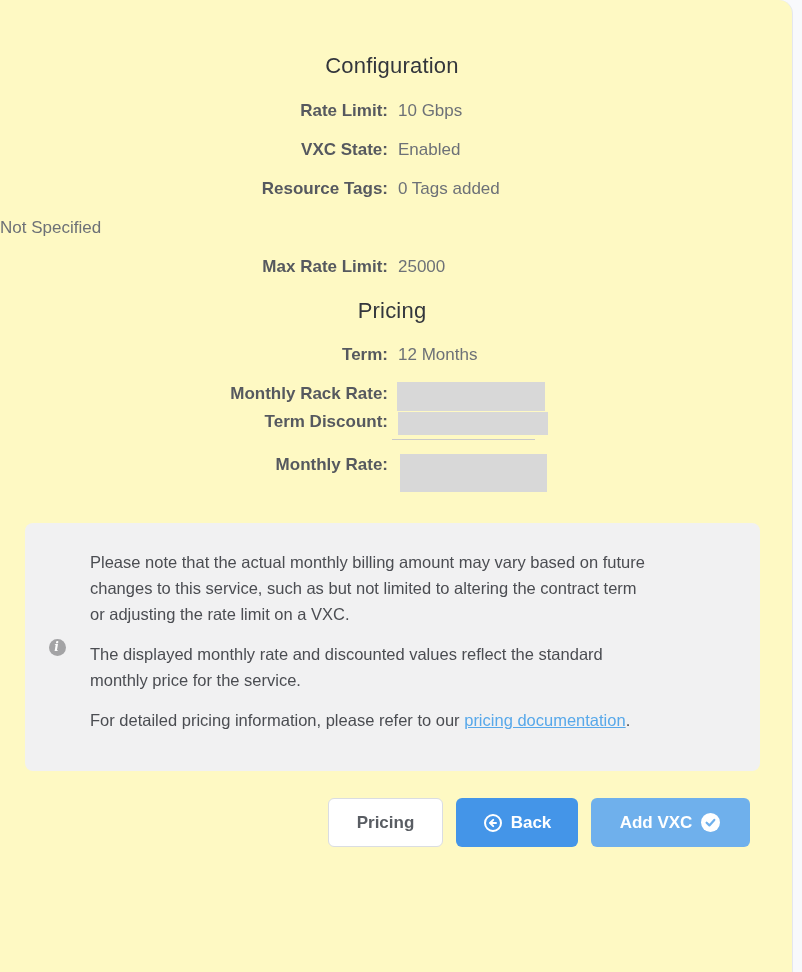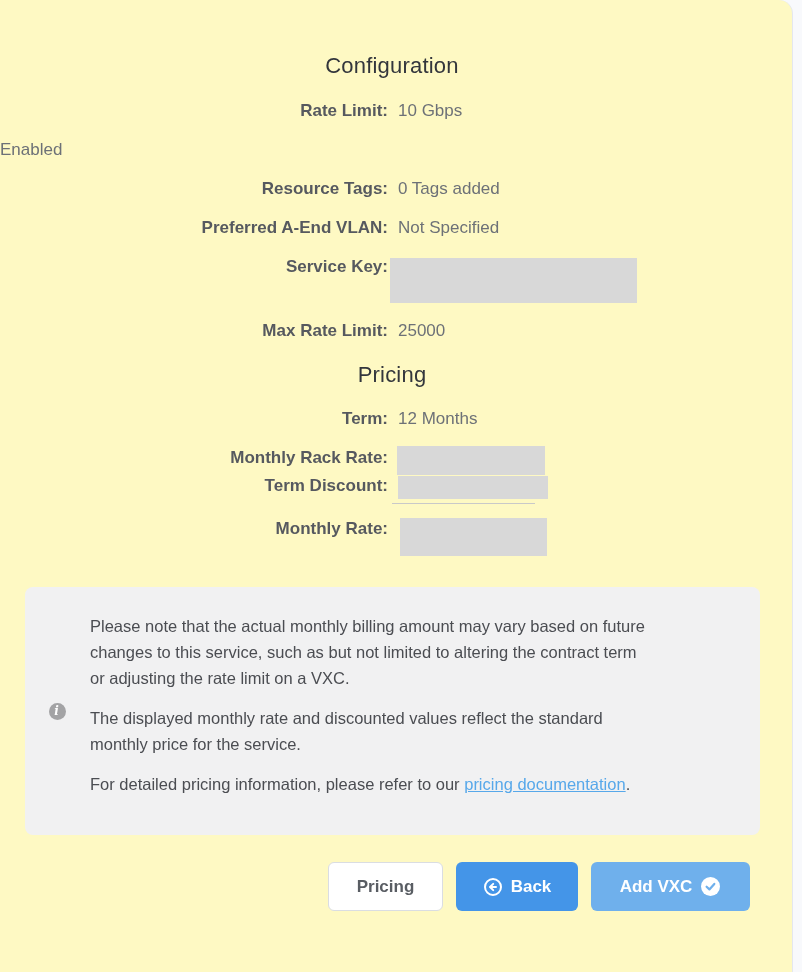--- a/index.html
+++ b/index.html
@@ -95,35 +95,29 @@
     <div class="content">
 
       <div class="section-title title-config">Configuration</div>
 
       <div class="rows-config">
         <div class="row">
           <div class="lbl">Rate Limit:</div>
           <div class="val">10 Gbps</div>
         </div>
         <div class="row">
+          <div class="lbl">VXC State:</div>
           <div class="val">Enabled</div>
         </div>
         <div class="row">
           <div class="lbl">Resource Tags:</div>
           <div class="val">0 Tags added</div>
         </div>
         <div class="row">
-          <div class="lbl">Preferred A-End VLAN:</div>
           <div class="val">Not Specified</div>
-        </div>
-        <div class="row row-servicekey">
-          <div class="lbl">Service Key:</div>
-          <div class="val">
-              <div class="redact redact-servicekey"></div>
-            </div>
         </div>
         <div class="row">
           <div class="lbl">Max Rate Limit:</div>
           <div class="val">25000</div>
         </div>
       </div>
 
       <div class="section-title title-pricing">Pricing</div>
 
       <div class="rows-pricing">

